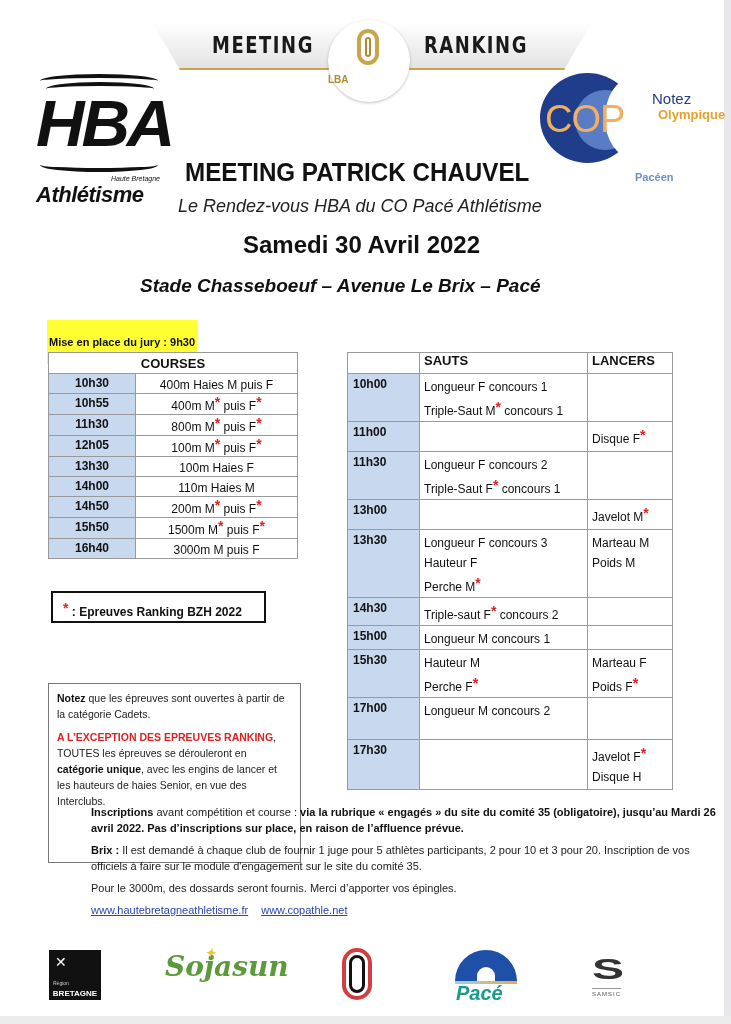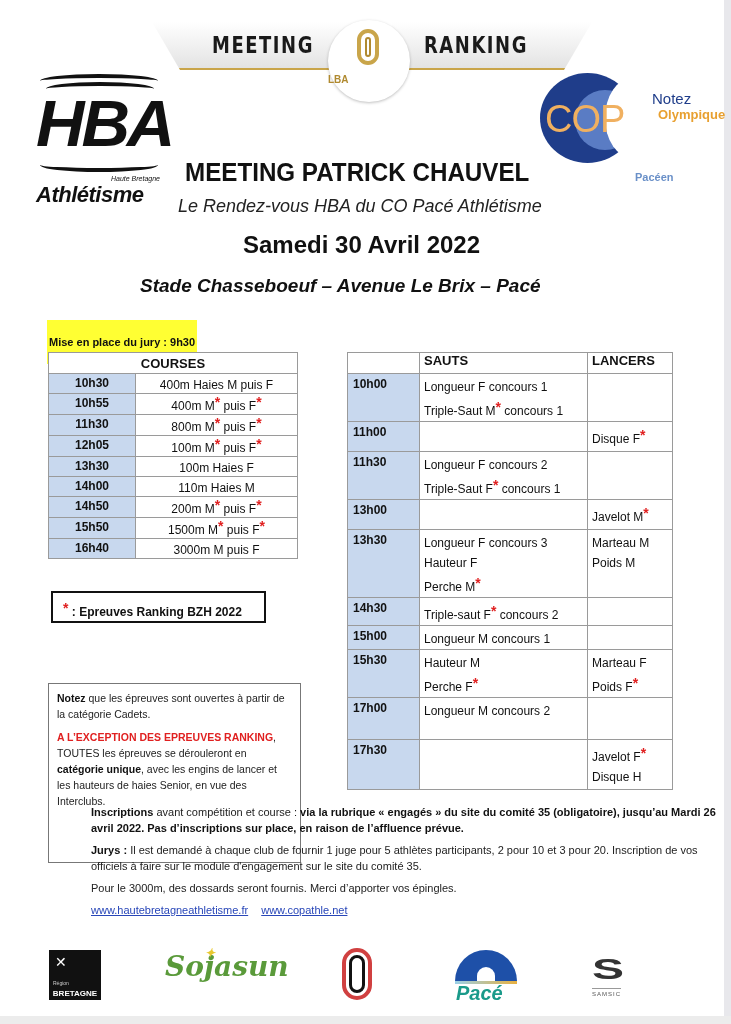--- a/index.html
+++ b/index.html
@@ -284,21 +284,21 @@
         <td class="lancers bottom">
           <div>Javelot F<span class="star">*</span></div>
           <div>Disque H</div>
         </td>
       </tr>
     </tbody>
 </table>
 
 <div class="info">
   <p><b>Inscriptions</b><span> avant compétition et course : </span><b>via la rubrique « engagés » du site du comité 35 (obligatoire), jusqu’au Mardi 26 avril 2022. Pas d’inscriptions sur place, en raison de l’affluence prévue.</b></p>
-  <p><b>Jurys :</b><span> Il est demandé à chaque club de fournir 1 juge pour 5 athlètes participants, 2 pour 10 et 3 pour 20. Inscription de vos officiels à faire sur le module d'engagement sur le site du comité 35.</span></p>
+  <p><b>Brix :</b><span> Il est demandé à chaque club de fournir 1 juge pour 5 athlètes participants, 2 pour 10 et 3 pour 20. Inscription de vos officiels à faire sur le module d'engagement sur le site du comité 35.</span></p>
   <p>Pour le 3000m, des dossards seront fournis. Merci d’apporter vos épingles.</p>
   <p class="links">
     <a>www.hautebretagneathletisme.fr</a>
     <a>www.copathle.net</a>
   </p>
 </div>
 
 <div class="sponsor bzh">
   <div class="bzh-mark">✕</div>
   <div class="bzh-txt2">Région</div>

